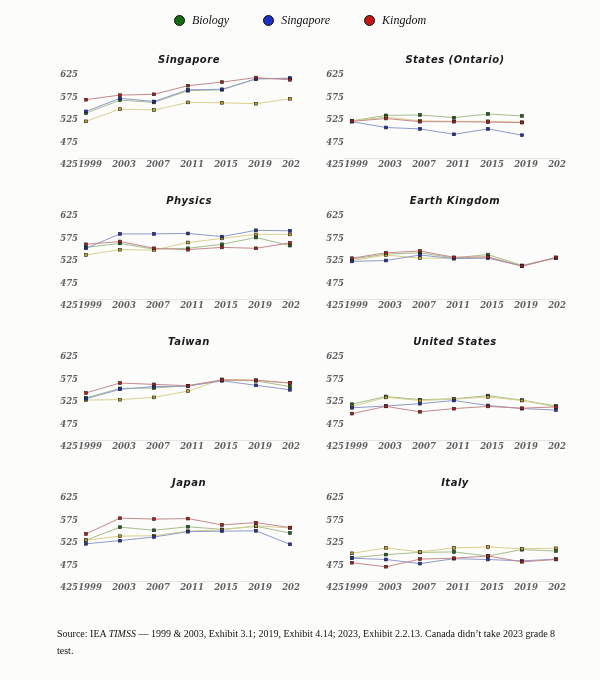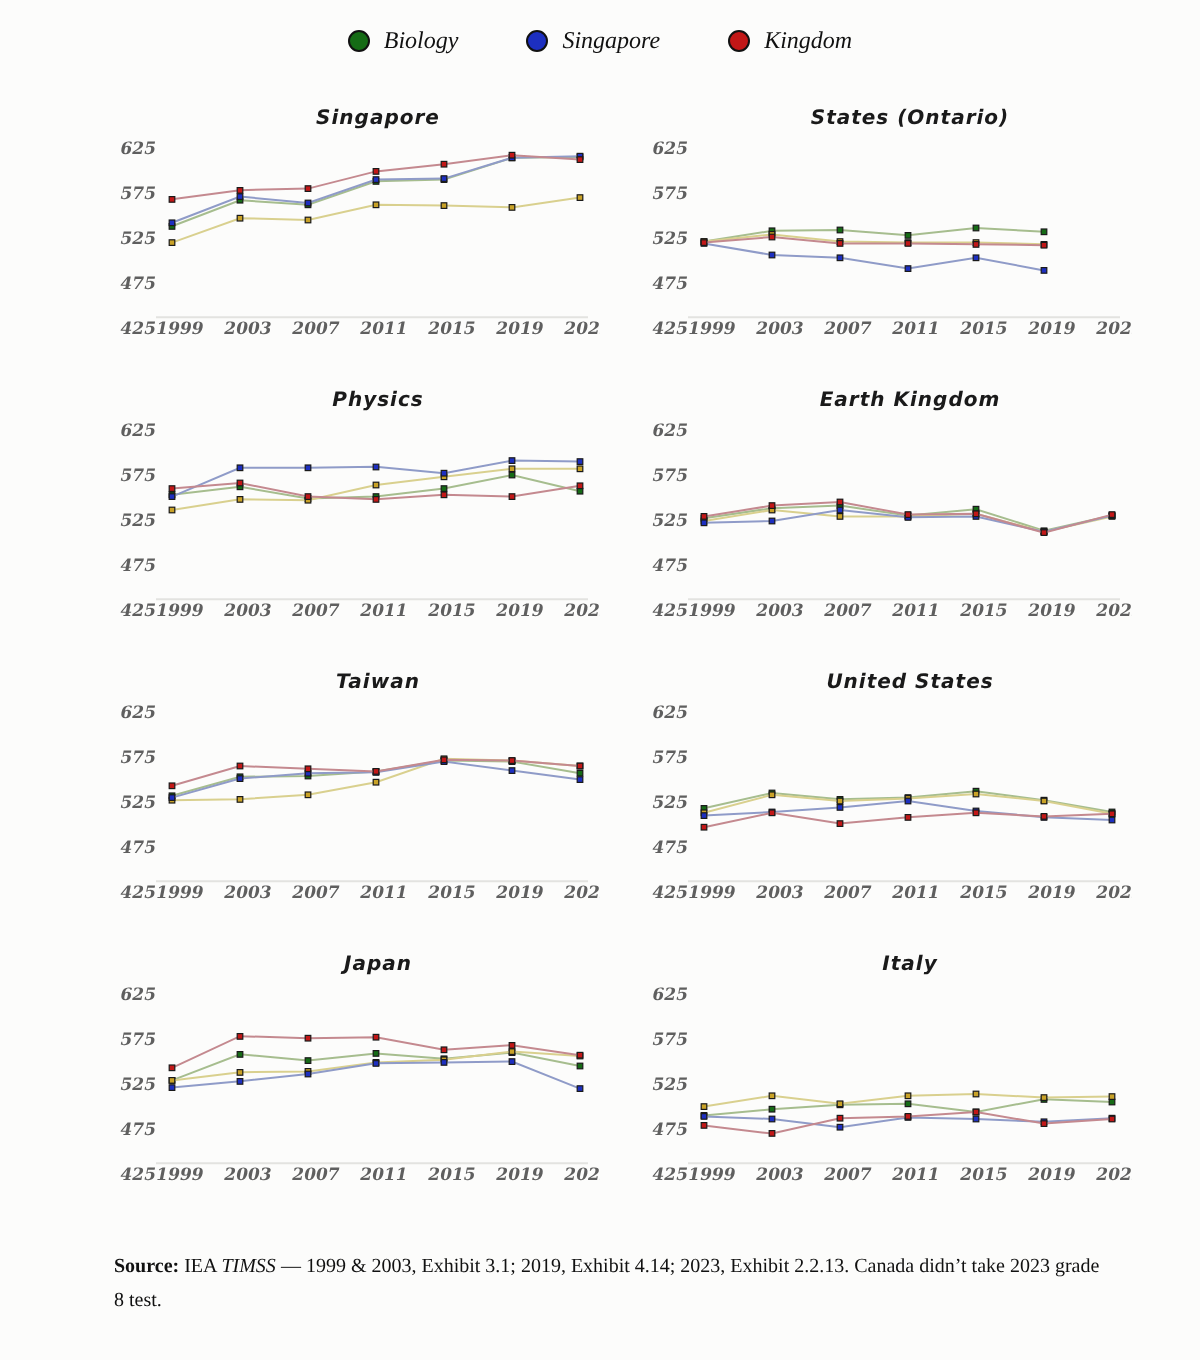--- a/index.html
+++ b/index.html
@@ -37,21 +37,21 @@
     text-align:center;padding-left:26px;
     height:16px;line-height:16px;
     letter-spacing:0.5px;
   }
   .plot{width:248px;height:122px;}
   .plot svg{display:block;}
   .footer{
     margin:10px 0 0 57px;width:500px;
     font-size:10px;color:#111;line-height:1.65;
   }
-  .footer b{font-weight:bold;}
+  .footer b{font-weight:normal;}
   .footer i{}
 </style>
 </head>
 <body>
 
 <div class="page">
 
   <div class="legend">
     <div class="legend-item">
       <span class="legend-dot" style="background: rgb(21, 107, 21);"></span>

